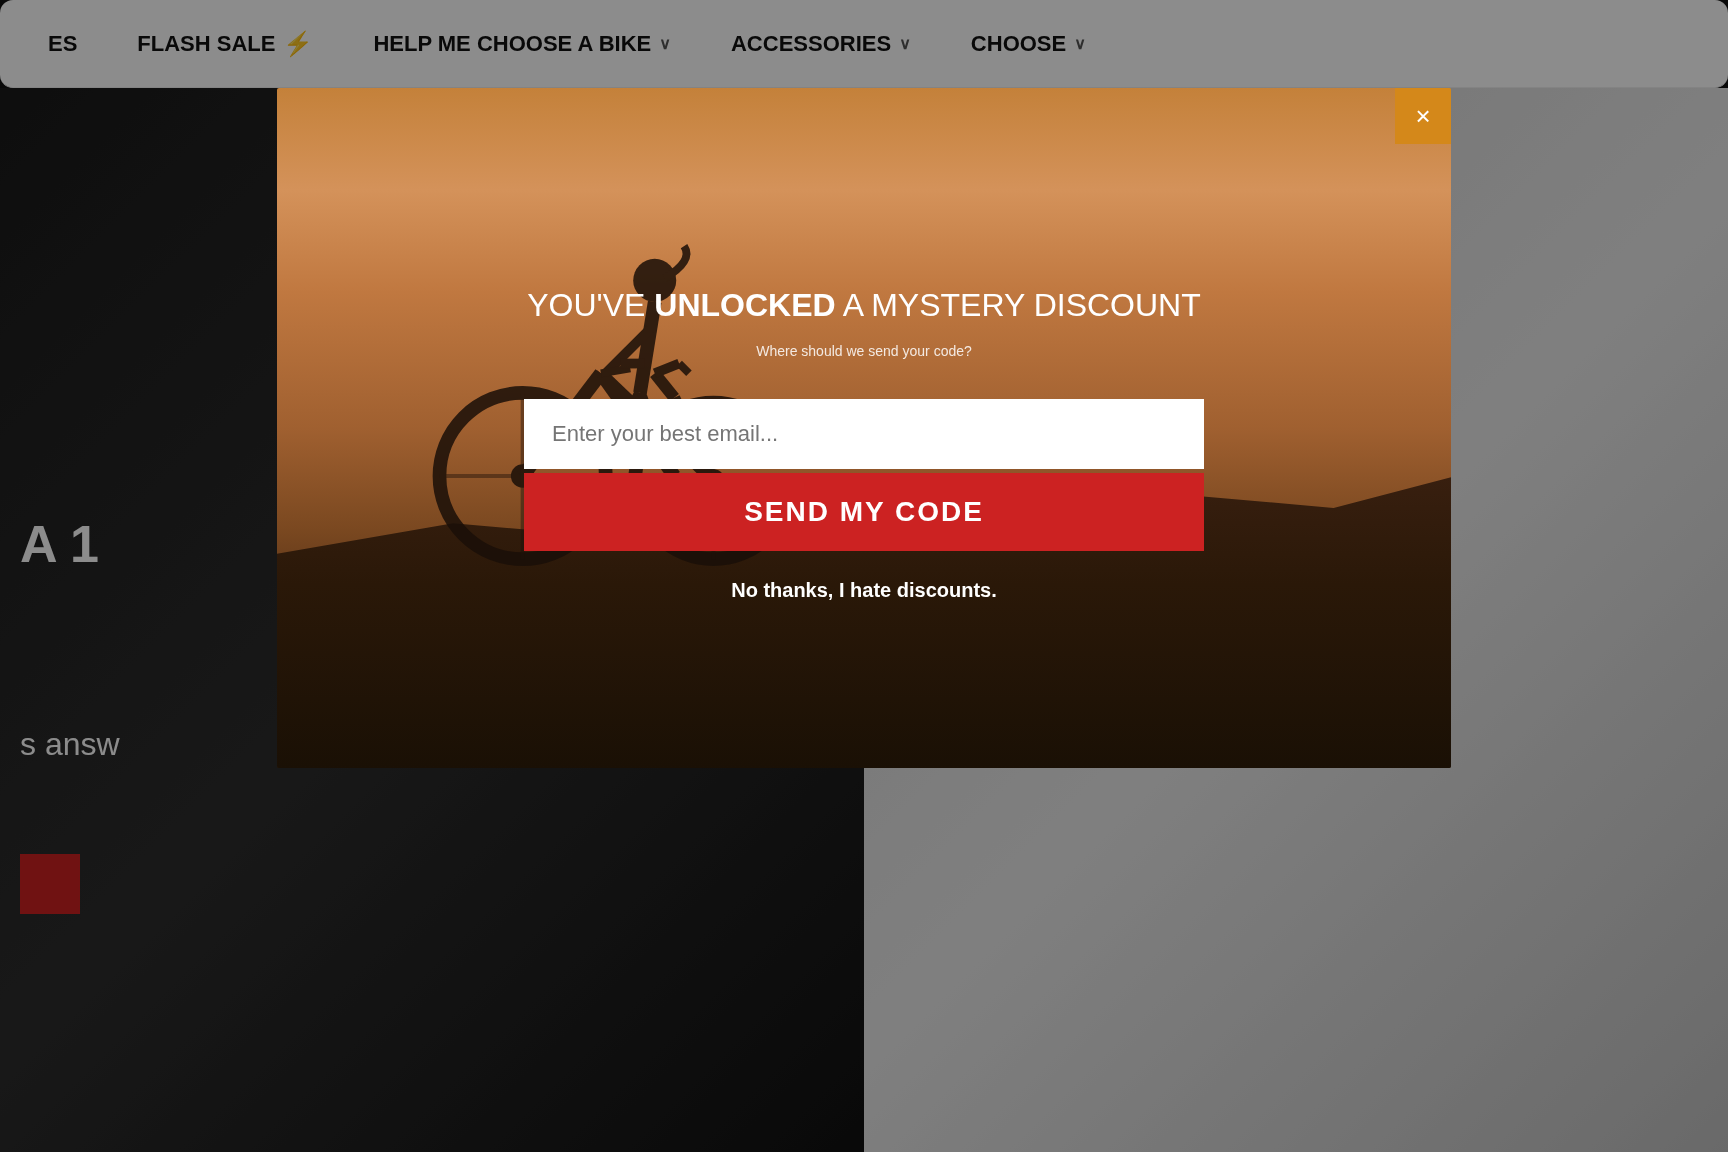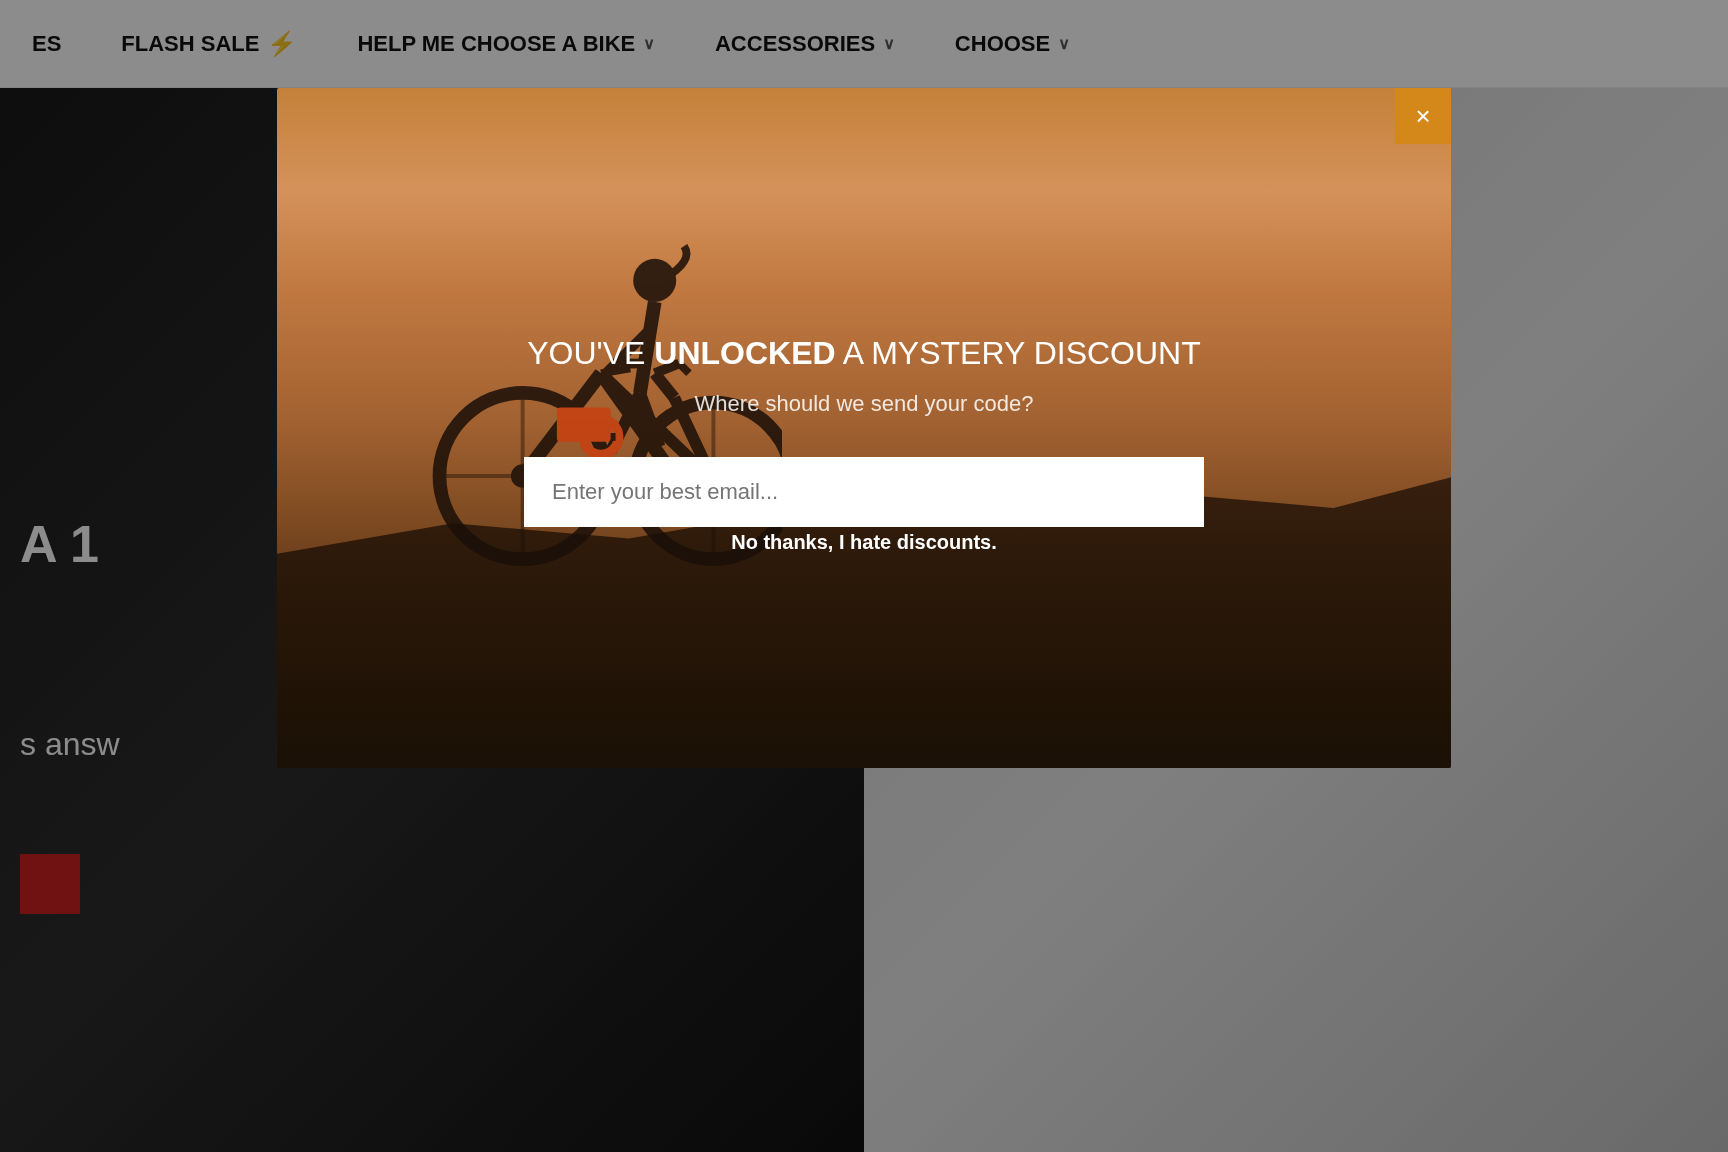--- a/index.html
+++ b/index.html
@@ -16,24 +16,25 @@
     
     .navbar {
       position: absolute;
       top: 0;
       left: 0;
       width: 100%;
       height: 88px;
       background: #fff;
       display: flex;
       align-items: center;
-      padding: 0 32px;
+      padding: 0 48px;
       z-index: 10;
       gap: 60px;
       border-bottom: 1px solid #eee;
+      border-radius: 13px;
     }
 
     .nav-item {
       font-size: 22px;
       font-weight: 700;
       color: #111;
       cursor: pointer;
       display: flex;
       align-items: center;
       gap: 8px;
@@ -202,21 +203,21 @@
       line-height: 1.3;
       max-width: 680px;
       margin-top: 31px;
     }
 
     .modal-subtitle strong {
       font-weight: 900;
     }
 
     .modal-desc {
-      font-size: 22px;
+      font-size: 14px;
       color: rgba(255,255,255,0.85);
       margin-bottom: 40px;
     }
 
     .email-input {
       width: 680px;
       height: 70px;
       background: #fff;
       border: none;
       outline: none;
@@ -362,17 +363,18 @@
       <line x1="270" y1="285" x2="430" y2="285" stroke="#1a0f08" stroke-width="4" opacity="0.5"></line>
     </svg>
   </div>
 
   <div class="modal-content">
     <p class="modal-subtitle">
       <span>YOU'VE </span><strong>UNLOCKED</strong><span> A MYSTERY DISCOUNT</span>
     </p>
     <p class="modal-desc">Where should we send your code?</p>
     <input class="email-input" type="email" placeholder="Enter your best email..." style="">
+    <button class="send-btn">SEND MY CODE</button>
     <a class="no-thanks" href="#">No thanks, I hate discounts.</a>
   </div>
 
   <button class="close-btn">×</button>
 </div>
 
 </body></html>

